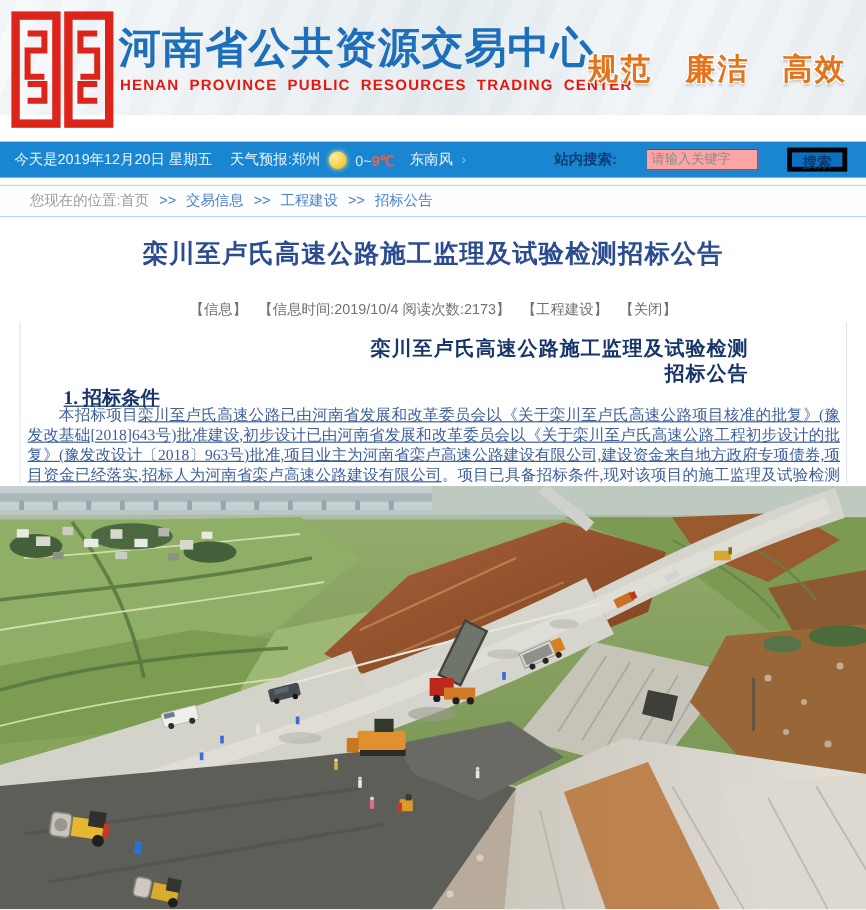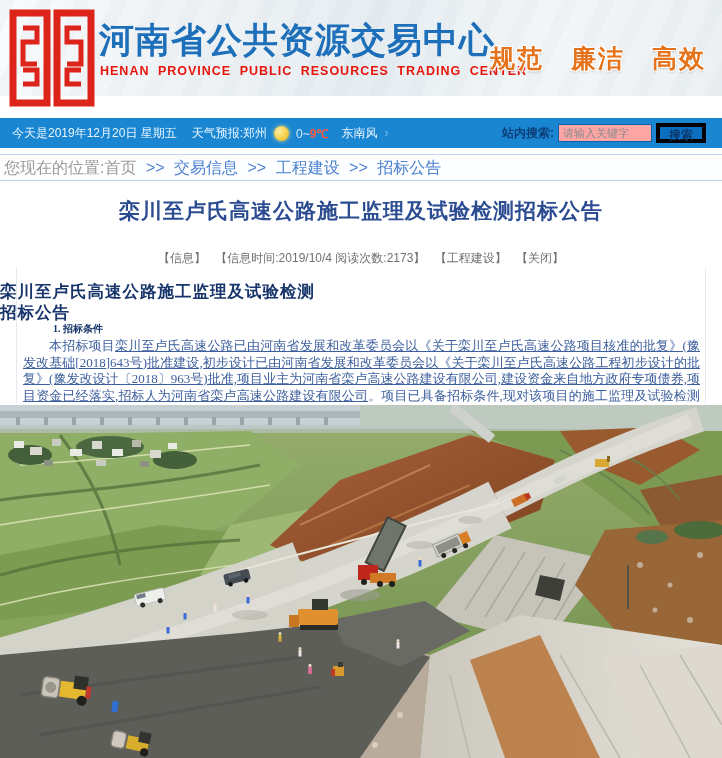--- a/index.html
+++ b/index.html
@@ -23,47 +23,47 @@
 
   
   .topbar { position:absolute; top:118px; left:0; width:722px; height:30px; background:#1a86d2; color:#eaf6ff;
     font-size:12px; display:flex; align-items:center; z-index:3; }
   .topbar-left { display:flex; align-items:center; padding-left:12px; gap:5px; white-space:nowrap;text-align:center; }
   .sun-icon { width:15px; height:15px; border-radius:50%; display:inline-block; margin:0 2px;
     background:radial-gradient(circle at 35% 35%, #ffeea0, #f4ca3e 65%, #e2a92f); box-shadow:0 0 4px rgba(255,230,120,.9); }
   .temp-low { color:#cfeaff; }
   .temp-high { color:#ff5a3c; font-weight:bold; }
   .more-arrow { color:#79c3f2; margin-left:2px; }
-  .topbar-right { margin-left:auto; display:flex; align-items:center; padding-right:16px; gap:4px; white-space:nowrap; }
+  .topbar-right { margin-left:auto; display:flex; align-items:center; padding-right:16px; gap:24px; white-space:nowrap; }
   .search-label { color:#0b3e77; font-weight:bold; }
   .search-input { width:94px; height:18px; border:1px solid #0c62a6; font-size:11px; padding:0 4px; color:#333; background:#fca5a5;
     font-family:"Liberation Sans", sans-serif; }
   .search-input::placeholder { color:#8a8a8a; }
   .search-btn { height:20px; padding:0 9px; background:#0d6fc0; border:4px solid #000000; color:#0a3a6e; font-weight:bold;
     font-size:12px; cursor:pointer; font-family:"Liberation Sans", sans-serif; }
 
   
   .breadcrumb { position:absolute; top:154px; left:0; width:722px; height:27px; line-height:25px;
-    border-top:1px solid #bcd7ef; border-bottom:1px solid #bcd7ef; background:#fdfeff; font-size:16px; color:#9a9a9a;
-    padding-left:4px; z-index:3; white-space:nowrap; }
+    border-top:1px solid #bcd7ef; border-bottom:1px solid #bcd7ef; background:#fdfeff; font-size:12px; color:#9a9a9a;
+    padding-left:25px; z-index:3; white-space:nowrap; }
   .crumb-sep { color:#4a7fd0; margin:0 5px; }
   .crumb-link { color:#4a7fd0; cursor:pointer; }
 
   
   .page-title { position:absolute; top:197px; left:0; width:722px; text-align:center; font-size:21px; font-weight:bold;
     color:#2c4c92; letter-spacing:1px; }
   .meta { position:absolute; top:250px; left:0; width:722px; text-align:center; font-size:12px; color:#707070; }
   .meta span { margin:0 3px; }
   .meta .clickable { cursor:pointer; }
   .content-frame { position:absolute; top:268px; left:16px; width:690px; height:135px;
     border-left:1px solid #e2e8ee; border-right:1px solid #e2e8ee; }
-  .article-heading { position:absolute; top:281px; left:0; width:624px; text-align:left;
-    font-family:Liberation Serif, serif; font-size:16.5px; font-weight:bold; color:#17356b; line-height:21px; letter-spacing:1px; }
-  .section-title { position:absolute; top:322px; left:53px; font-family:"Liberation Serif", serif; font-size:10px;
-    font-weight:bold; color:#17356b; }
+  .article-heading { position:absolute; top:281px; left:0; width:624px; text-align:right;
+    font-family:Liberation Mono, monospace; font-size:16.5px; font-weight:bold; color:#17356b; line-height:21px; letter-spacing:1px; }
+  .section-title { position:absolute; top:322px; left:53px; font-family:"Liberation Serif", serif; font-size:16px;
+    font-weight:bold; color:#17356b;text-decoration:underline; }
   .paragraph { position:absolute; top:338px; left:23px; width:677px; font-family:"Liberation Serif", serif;
     font-size:13px; line-height:16.5px; color:#3d5f9d; text-align:justify; text-indent:2em; }
   .linked { text-decoration:underline; cursor:pointer; }
 
   
   .photo { position:absolute; top:405px; left:0; width:722px; height:353px; display:block; }
 </style>
 </head>
 <body>
 

